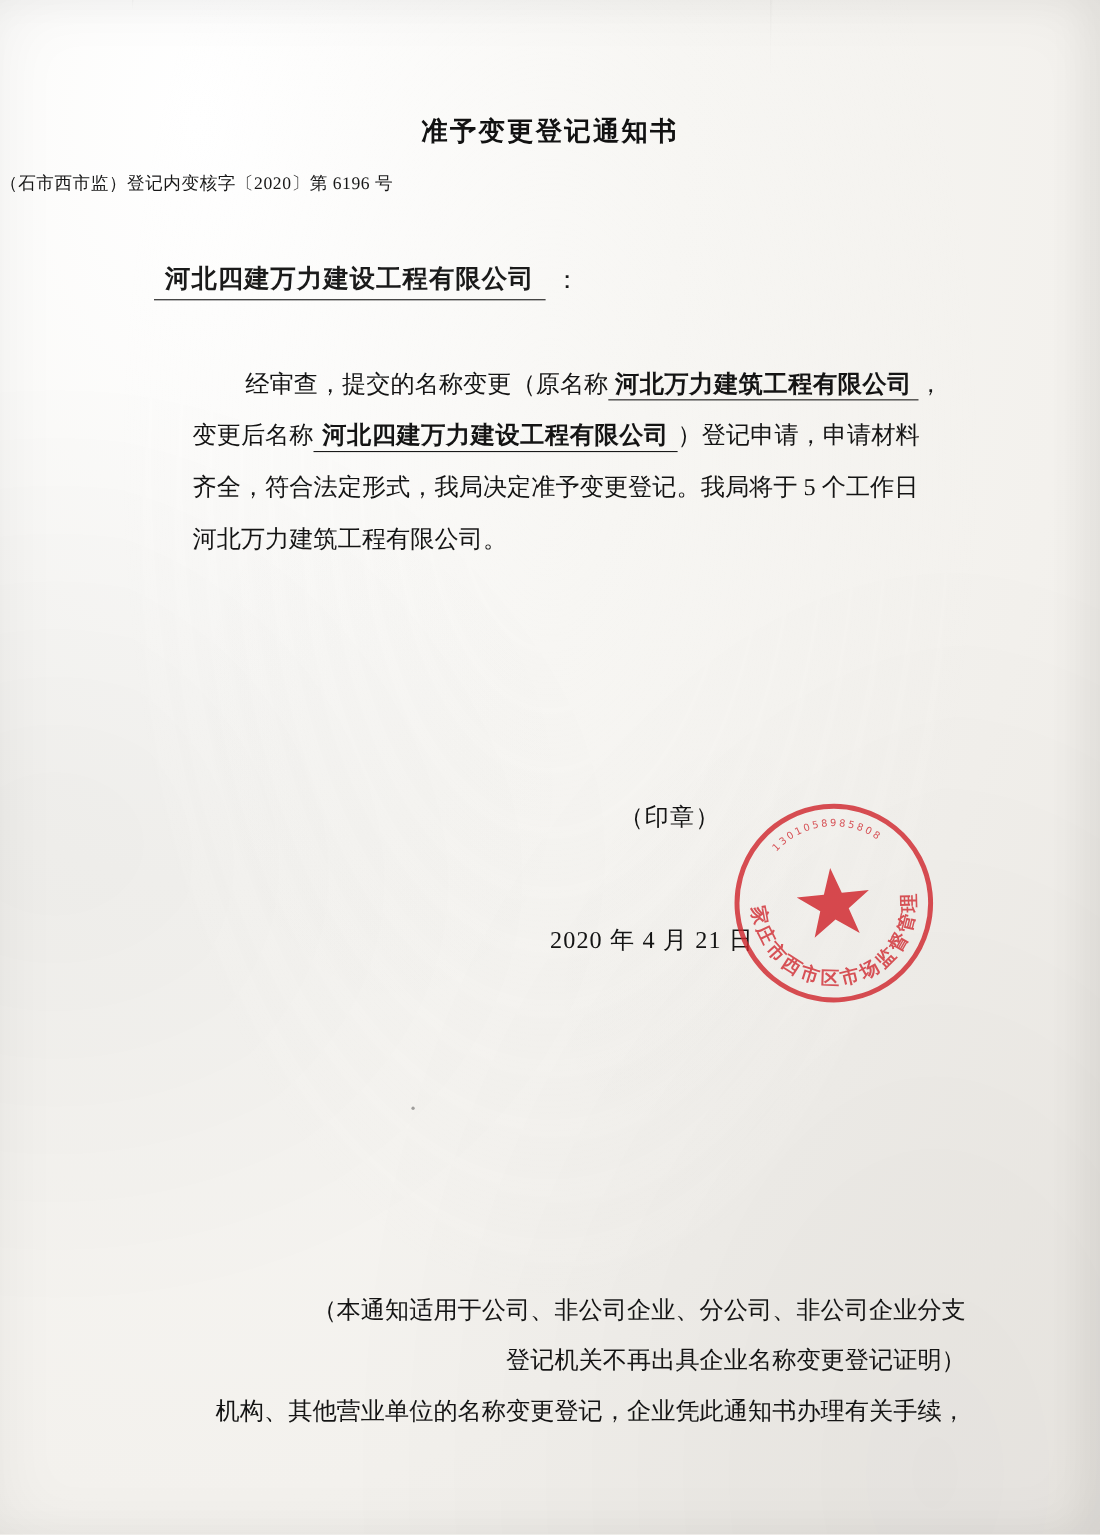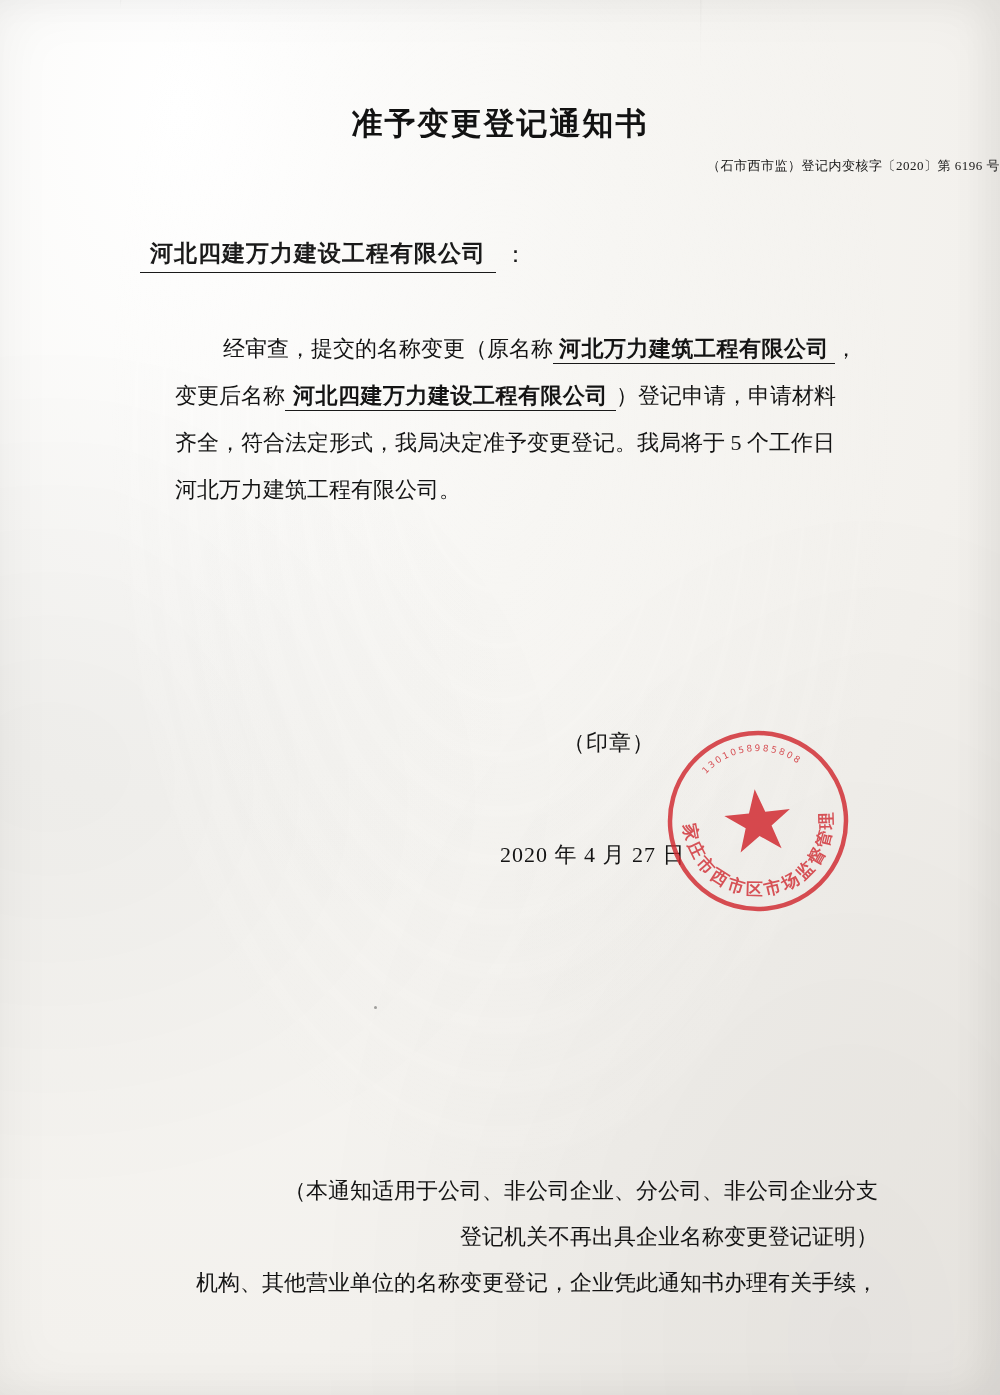--- a/index.html
+++ b/index.html
@@ -43,33 +43,33 @@
     pointer-events: none;
     box-shadow: inset 0 0 60px rgba(0,0,0,0.05), inset -18px 0 34px rgba(0,0,0,0.04);
   }
 
   .title {
     position: absolute;
     top: 103px;
     left: 0;
     width: 1000px;
     text-align: center;
-    font-size: 31px;
+    font-size: 24px;
     font-weight: bold;
     letter-spacing: 2px;
     font-family: "DejaVu Serif", "Liberation Serif", serif;
     color: #121212;
   }
   .doc-number {
     position: absolute;
     top: 157px;
     left: 0;
     width: 1000px;
-    text-align: right;
-    font-size: 13px;
+    text-align: left;
+    font-size: 16px;
     letter-spacing: 0.5px;
     color: #171717;
   }
 
   .addressee {
     position: absolute;
     top: 238px;
     left: 140px;
     font-size: 23px;
     font-weight: bold;
@@ -181,21 +181,21 @@
   </div>
 
   <div class="body-block">
     <p class="line1"><span>经审查，提交的名称变更（原名称</span><span class="ul">河北万力建筑工程有限公司</span><span>，</span></p>
     <p><span>变更后名称</span><span class="ul-wide">河北四建万力建设工程有限公司</span><span>）登记申请，申请材料</span></p>
     <p>齐全，符合法定形式，我局决定准予变更登记。我局将于 5 个工作日</p>
     <p>河北万力建筑工程有限公司。</p>
   </div>
 
   <div class="seal-label">（印章）</div>
-  <div class="date-line">2020 年 4 月 27 日</div>
+  <div class="date-line">2020 年 4 月 21 日</div>
 
   <div class="seal">
     <svg width="196" height="196" viewBox="0 0 196 196" xmlns="http://www.w3.org/2000/svg">
       <defs>
         <path id="arcTop" d="M 28,98 A 70,70 0 0 1 168,98"></path>
         <path id="arcBottom" d="M 24,98 A 74,74 0 0 0 172,98"></path>
         <path id="arcCode" d="M 36,98 A 62,62 0 0 1 160,98"></path>
       </defs>
       <g fill="none" stroke="#d0282f" stroke-width="4.5" opacity="0.88">
         <circle cx="98" cy="98" r="88"></circle>

